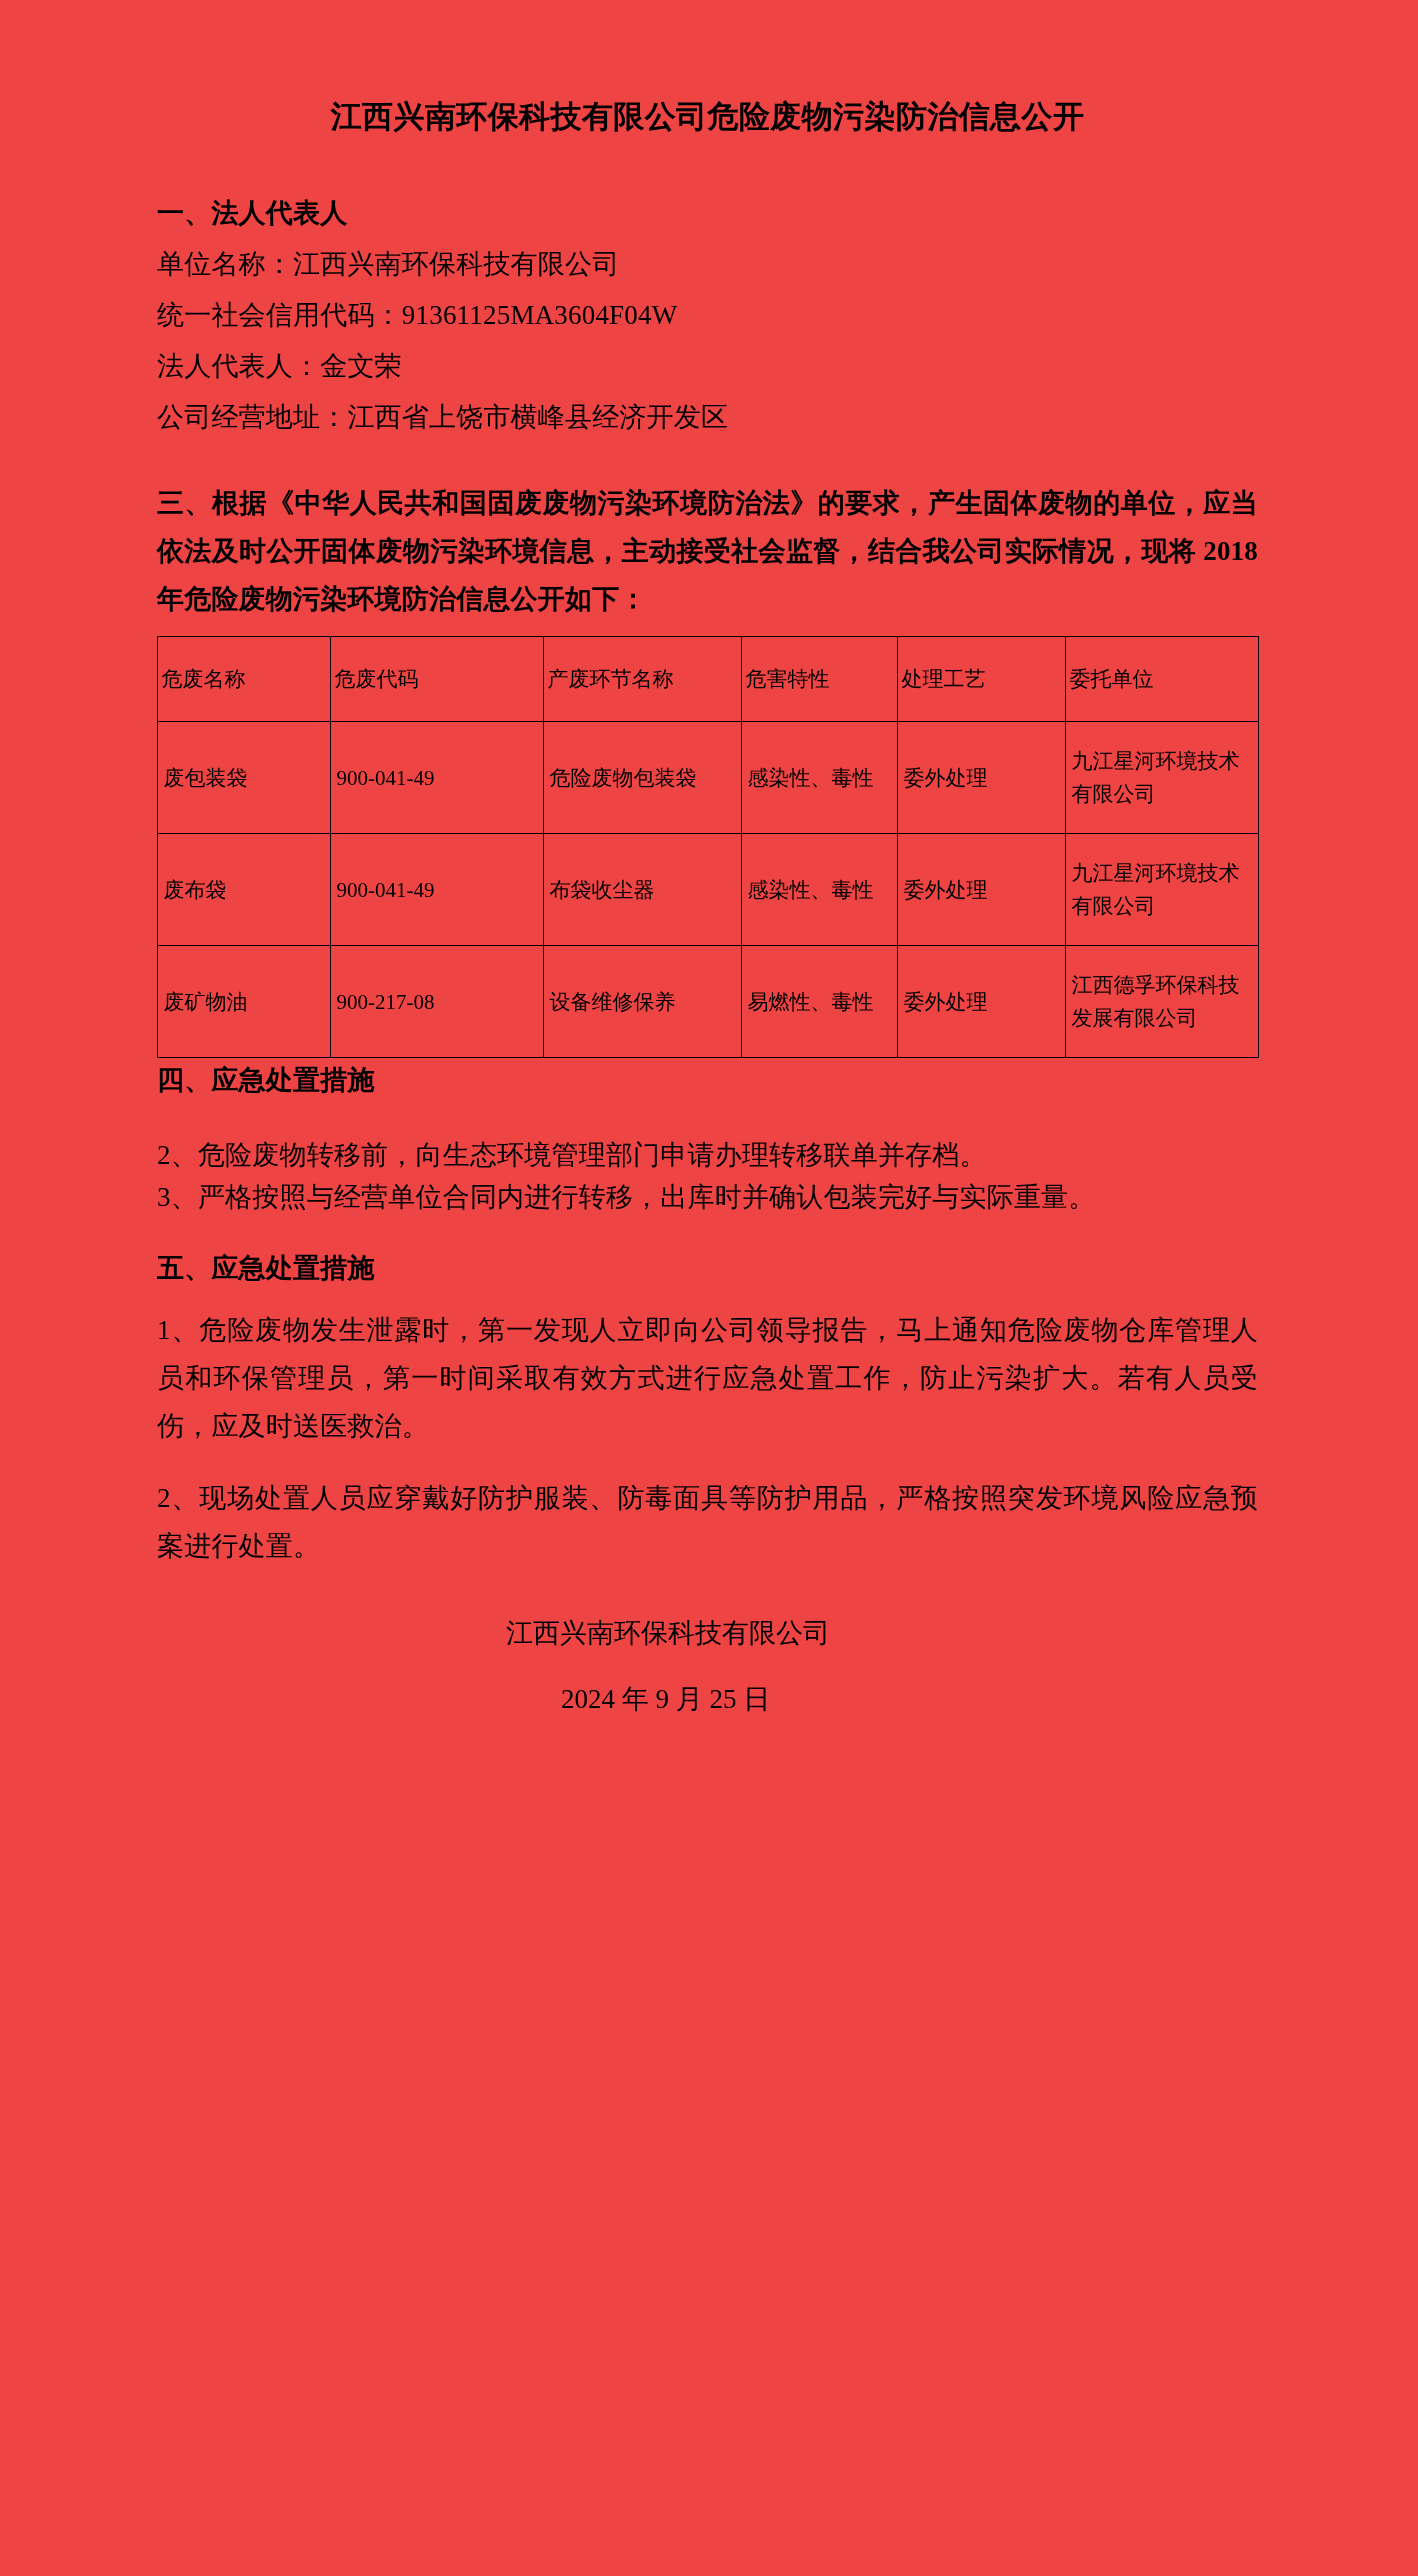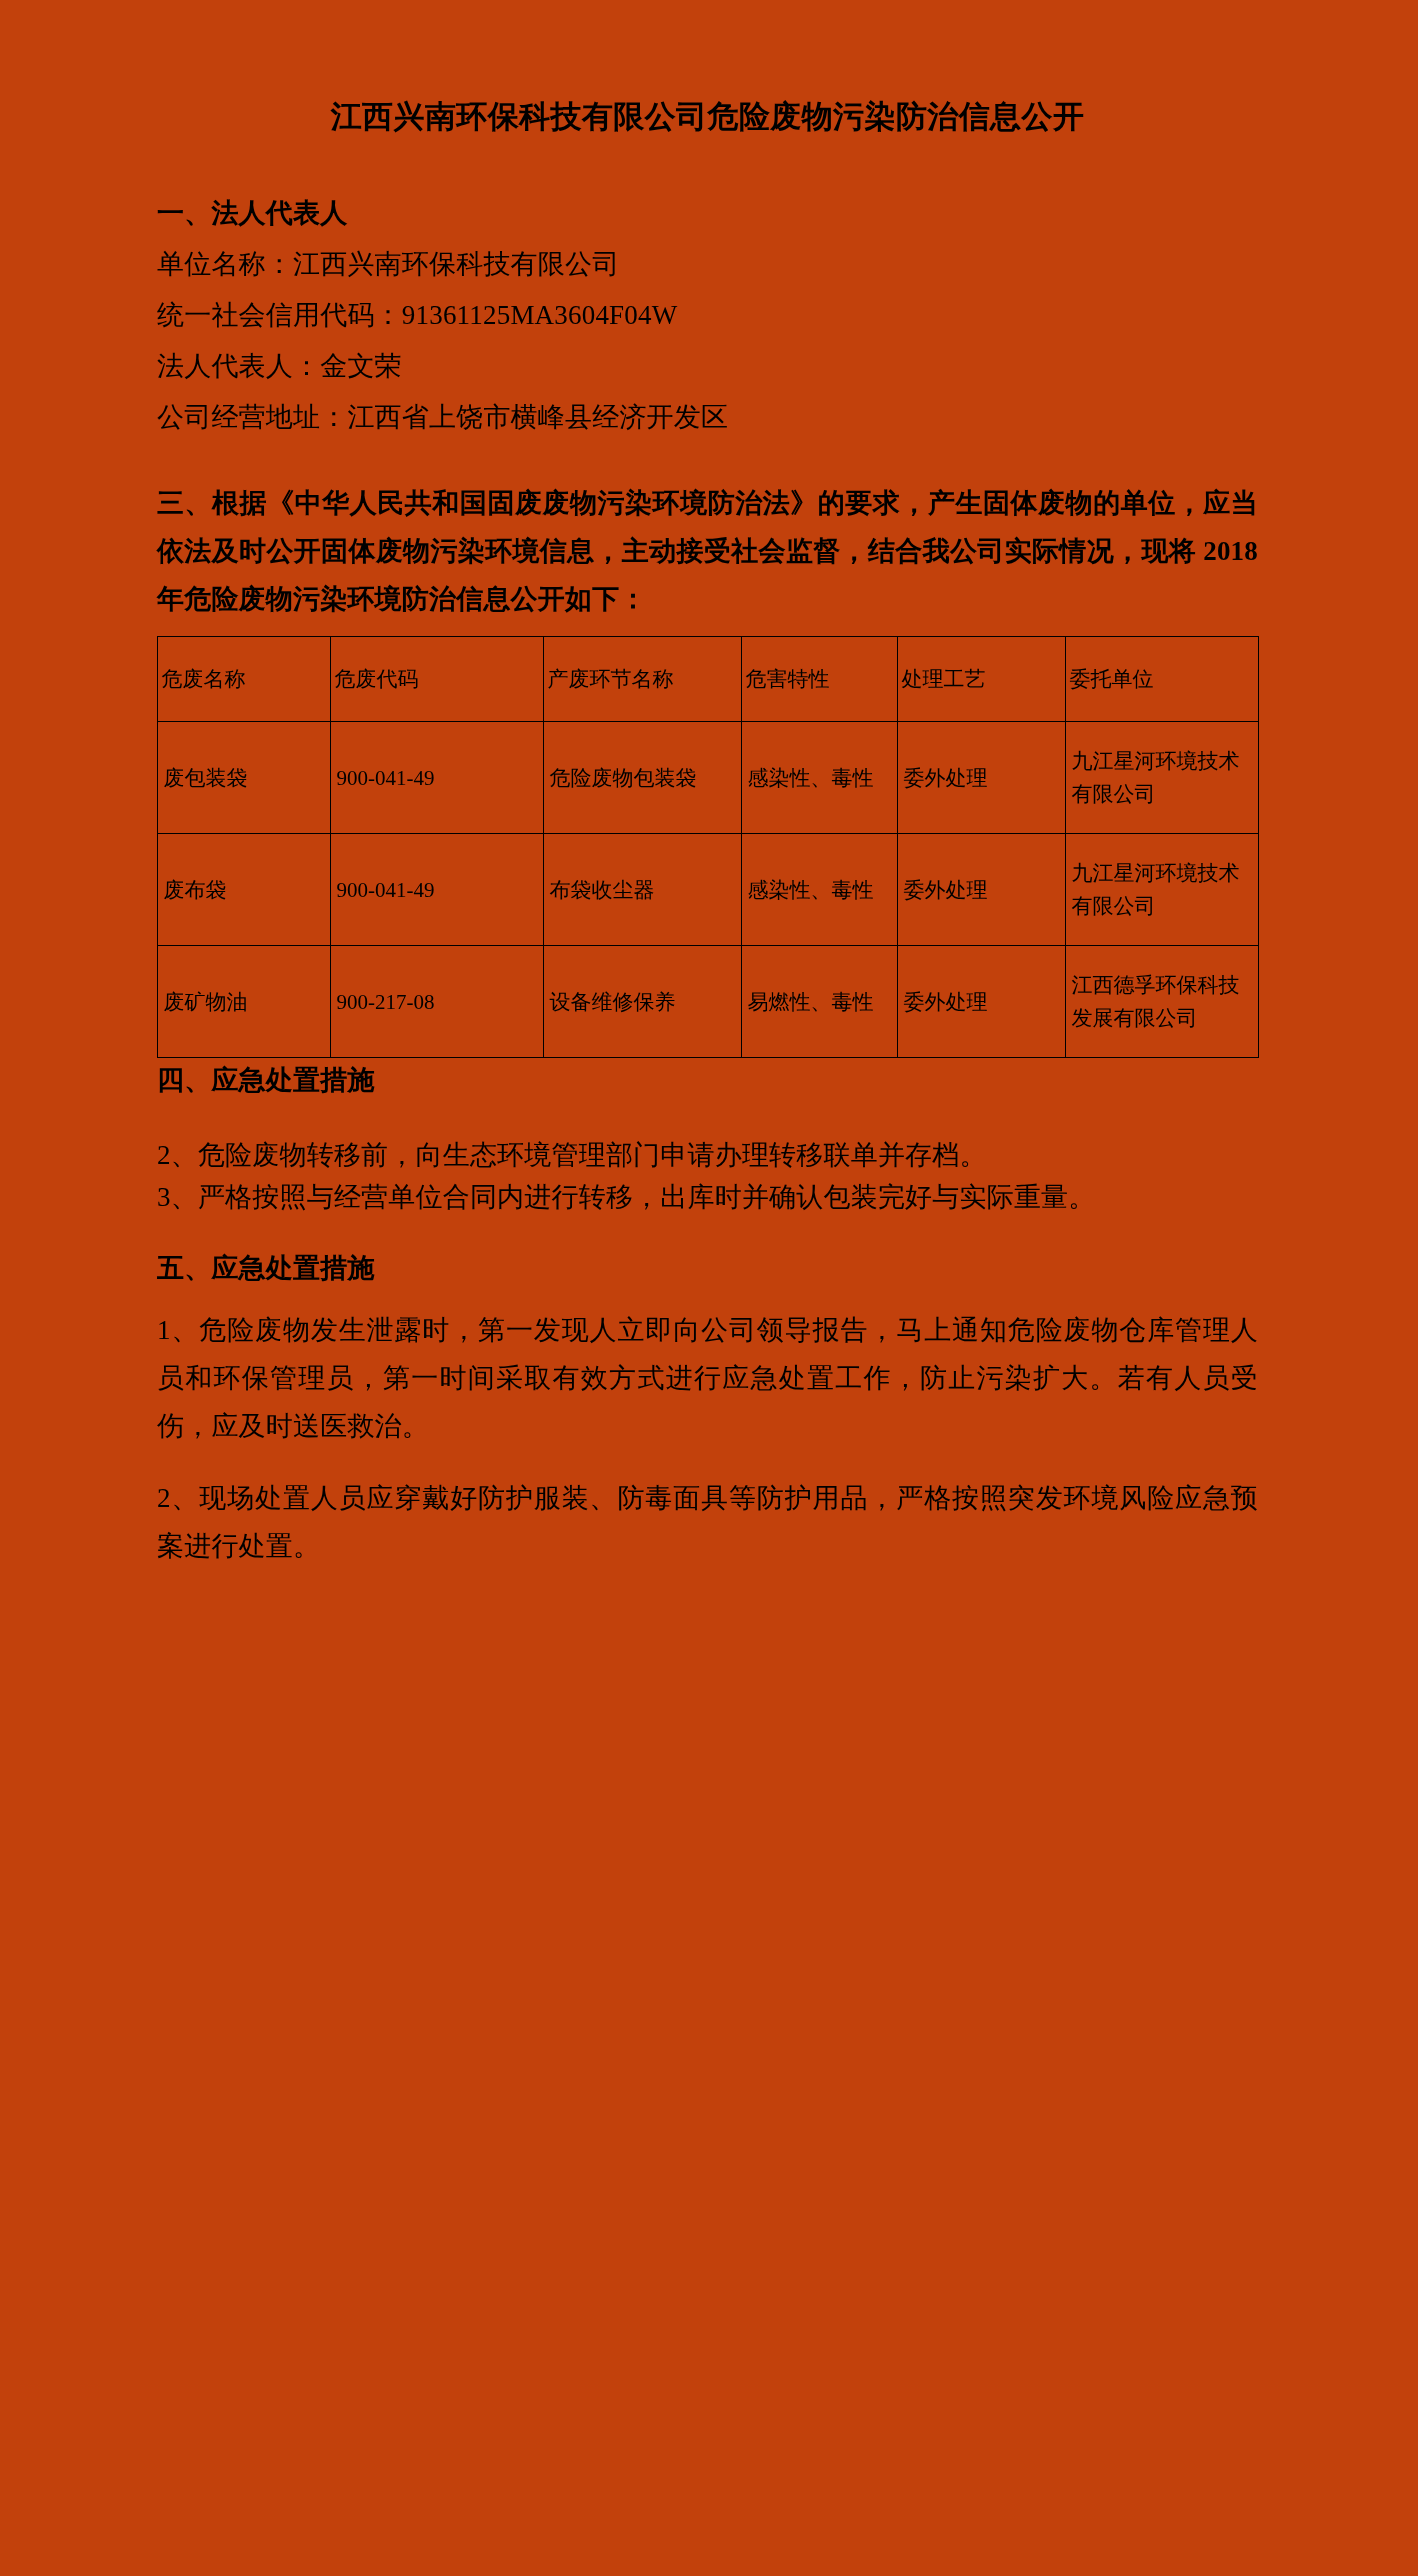--- a/index.html
+++ b/index.html
@@ -10,21 +10,21 @@
   }
   body {
     font-family: "Liberation Serif", "DejaVu Serif", serif;
     color: #000000;
   }
   #page {
     position: relative;
     width: 1418px;
     height: 2576px;
     margin: 0 auto;
-    background: #c2410c;
+    background: #ef4444;
     overflow: hidden;
   }
   .doc {
     position: absolute;
     left: 157px;
     top: 0;
     width: 1101px;
   }
   .doc-title {
     text-align: center;
@@ -210,17 +210,21 @@
       <p class="para heading">五、应急处置措施</p>
 
       <div class="para-gap"></div>
 
       <p class="para" style="line-height:1.78;">1、危险废物发生泄露时，第一发现人立即向公司领导报告，马上通知危险废物仓库管理人员和环保管理员，第一时间采取有效方式进行应急处置工作，防止污染扩大。若有人员受伤，应及时送医救治。</p>
 
       <div class="para-gap"></div>
 
       <p class="para" style="line-height:1.78;">2、现场处置人员应穿戴好防护服装、防毒面具等防护用品，严格按照突发环境风险应急预案进行处置。</p>
 
+      <div class="sign-block">
+        <div class="sign-line">江西兴南环保科技有限公司</div>
+        <div class="sign-date">2024 年 9 月 25 日</div>
+      </div>
 
     </div>
   </div>
 </div>
 
 
 </body></html>

